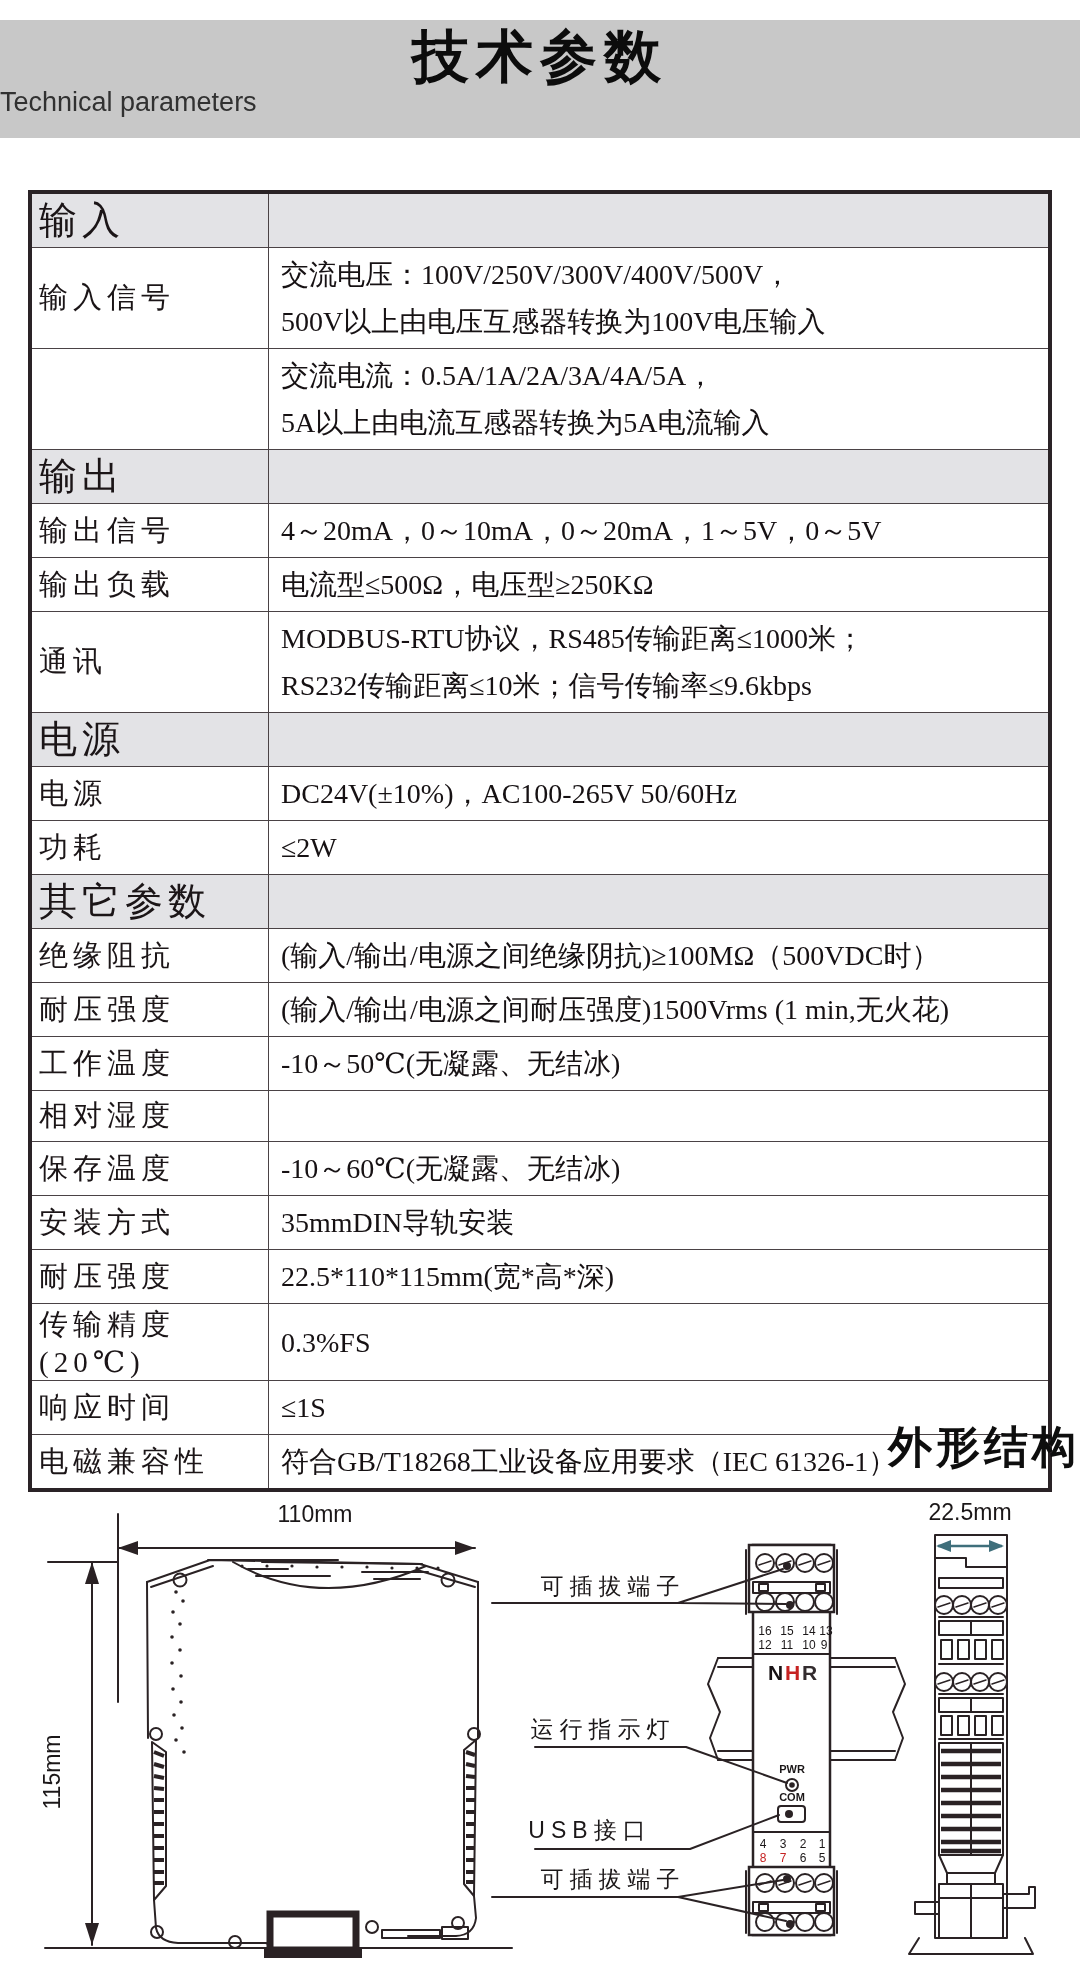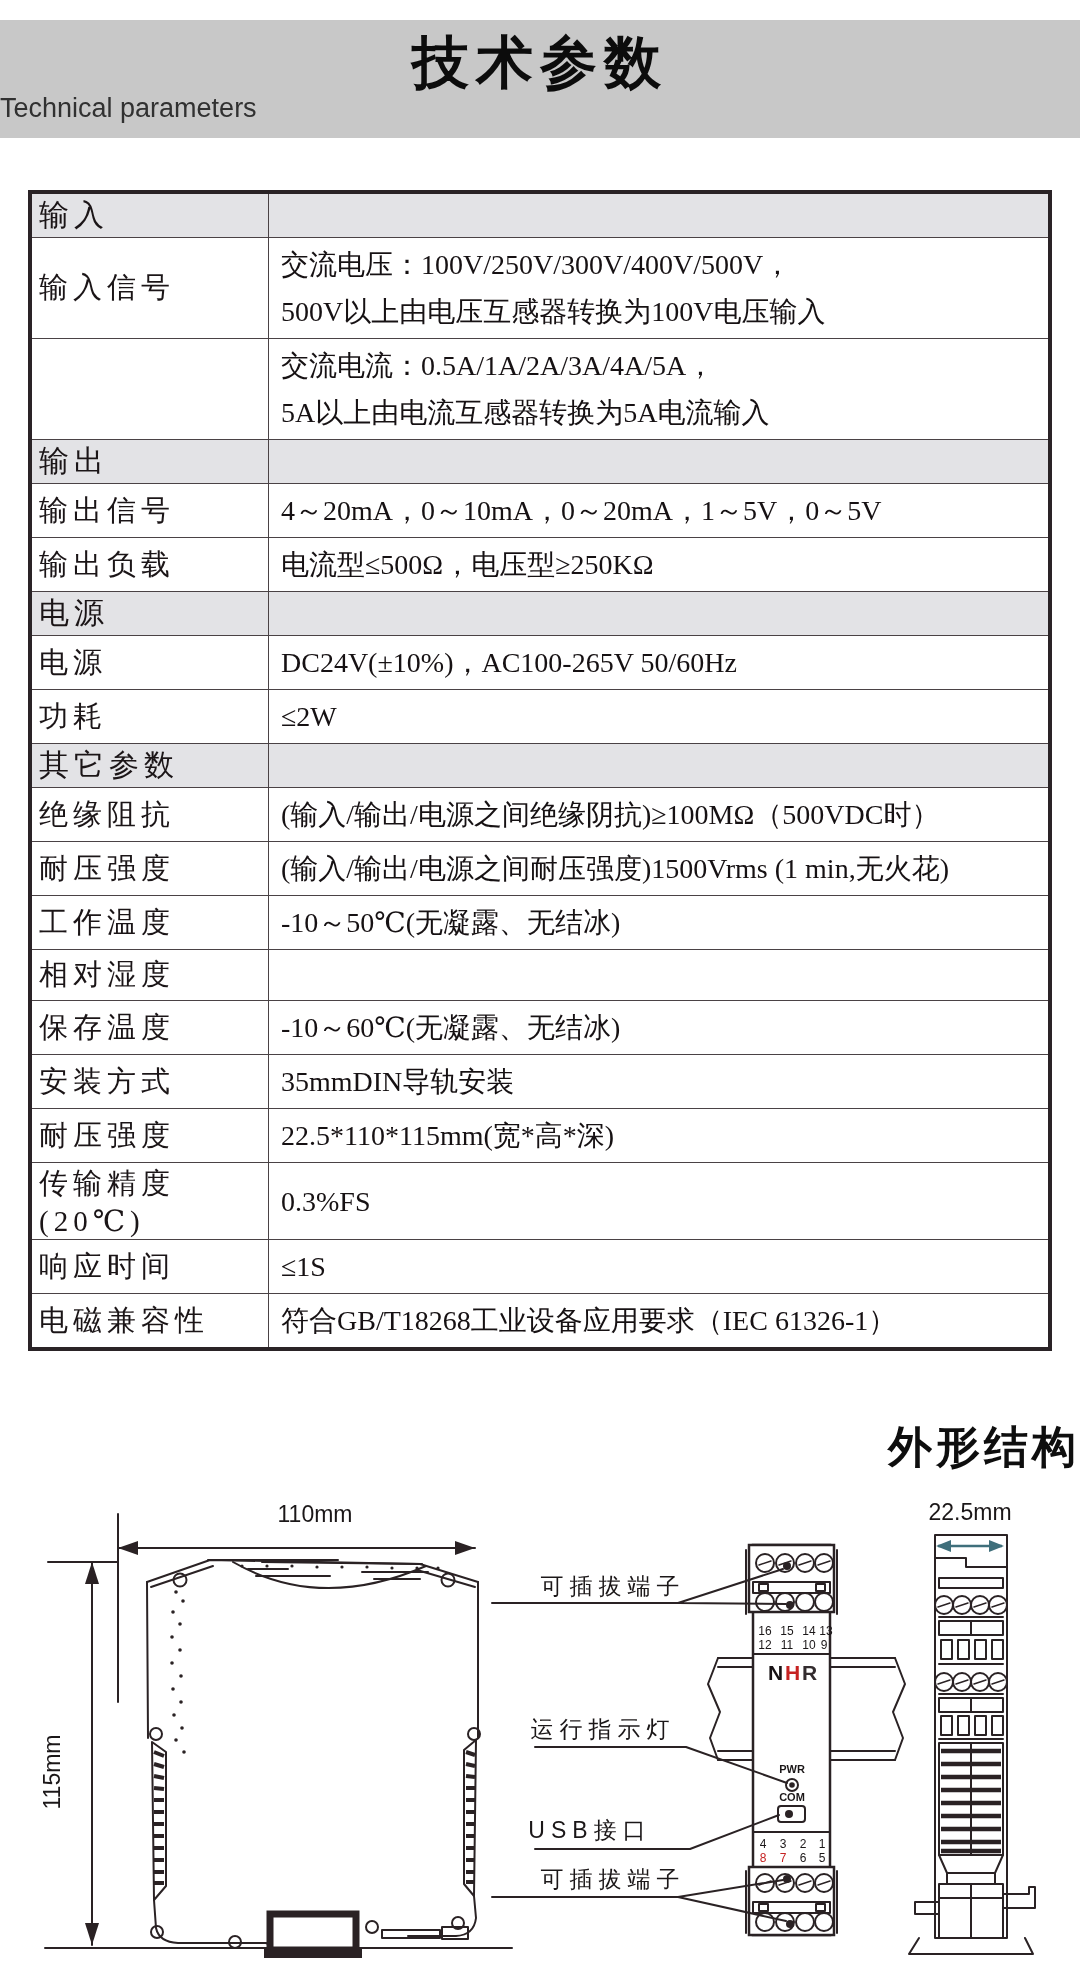--- a/index.html
+++ b/index.html
@@ -1,35 +1,35 @@
 <!DOCTYPE html>
 <html><head>
 <meta charset="utf-8">
 <style>
   html,body{margin:0;padding:0;background:#ffffff;}
   #page{position:relative;width:1080px;height:1986px;background:#ffffff;overflow:hidden;
         font-family:"Liberation Sans","DejaVu Sans",sans-serif;color:#141011;}
 
   
   .band{position:absolute;left:0;top:20px;width:1080px;height:118px;background:#c8c8c8;}
-  .band .title{margin:0;padding-top:11px;text-align:center;font-size:57px;font-weight:900;
+  .band .title{margin:0;padding-top:5px;text-align:center;font-size:57px;font-weight:900;
                letter-spacing:7px;color:#0c0c0c;line-height:62px;}
   .band .subtitle{margin:0;text-align:left;font-size:27px;color:#313131;line-height:30px;}
 
   
   .spec-table{position:absolute;left:28px;top:190px;width:1024px;border:4px solid #2a2326;
               background:#ffffff;box-sizing:border-box;
               font-family:"Liberation Serif","DejaVu Serif",serif;}
   .trow{display:flex;border-top:1.5px solid #4a4245;min-height:50px;}
   .trow:first-child{border-top:none;}
   .trow.sec{background:#e3e3e6;min-height:38px;}
   .cell{box-sizing:border-box;}
   .cell.lbl{width:237px;flex:0 0 237px;border-right:1.5px solid #4a4245;display:flex;
             align-items:center;padding:1px 2px 1px 7px;font-size:29px;letter-spacing:5px;color:#1b1517;}
-  .trow.sec .cell.lbl{font-size:30px;}
+  .trow.sec .cell.lbl{font-size:38px;}
   .cell.val{flex:1;display:flex;flex-direction:column;justify-content:center;
             padding:3px 4px 3px 12px;font-size:28px;color:#161113;}
   .vline{line-height:47px;white-space:nowrap;}
 
   
   .structure-title{position:absolute;left:0;top:1418px;width:1080px;text-align:right;margin:0;
                    font-size:44px;font-weight:900;letter-spacing:4px;color:#0e0e0e;}
   svg{position:absolute;left:30px;top:1490px;}
   .ln{stroke:#2a2224;fill:none;stroke-width:2;stroke-linecap:round;stroke-linejoin:round;}
   .fillb{fill:#2a2224;stroke:none;}
@@ -74,20 +74,27 @@
       <div class="trow">
         <div class="cell lbl">输出信号</div>
         <div class="cell val">
           <div class="vline">4～20mA，0～10mA，0～20mA，1～5V，0～5V</div>
         </div>
       </div>
       <div class="trow">
         <div class="cell lbl">输出负载</div>
         <div class="cell val">
           <div class="vline">电流型≤500Ω，电压型≥250KΩ</div>
+        </div>
+      </div>
+      <div class="trow">
+        <div class="cell lbl">通讯</div>
+        <div class="cell val">
+          <div class="vline">MODBUS-RTU协议，RS485传输距离≤1000米；</div>
+          <div class="vline">RS232传输距离≤10米；信号传输率≤9.6kbps</div>
         </div>
       </div>
       <div class="trow sec">
         <div class="cell lbl">电源</div>
         <div class="cell val"></div>
       </div>
       <div class="trow">
         <div class="cell lbl">电源</div>
         <div class="cell val">
           <div class="vline">DC24V(±10%)，AC100-265V  50/60Hz</div>

